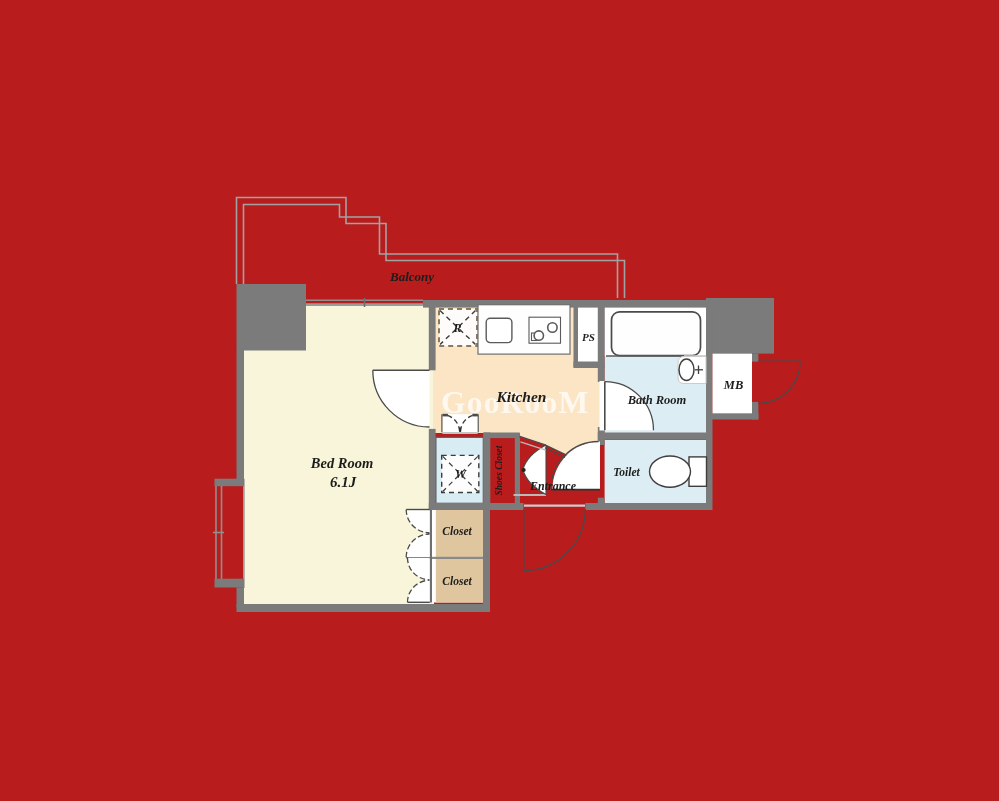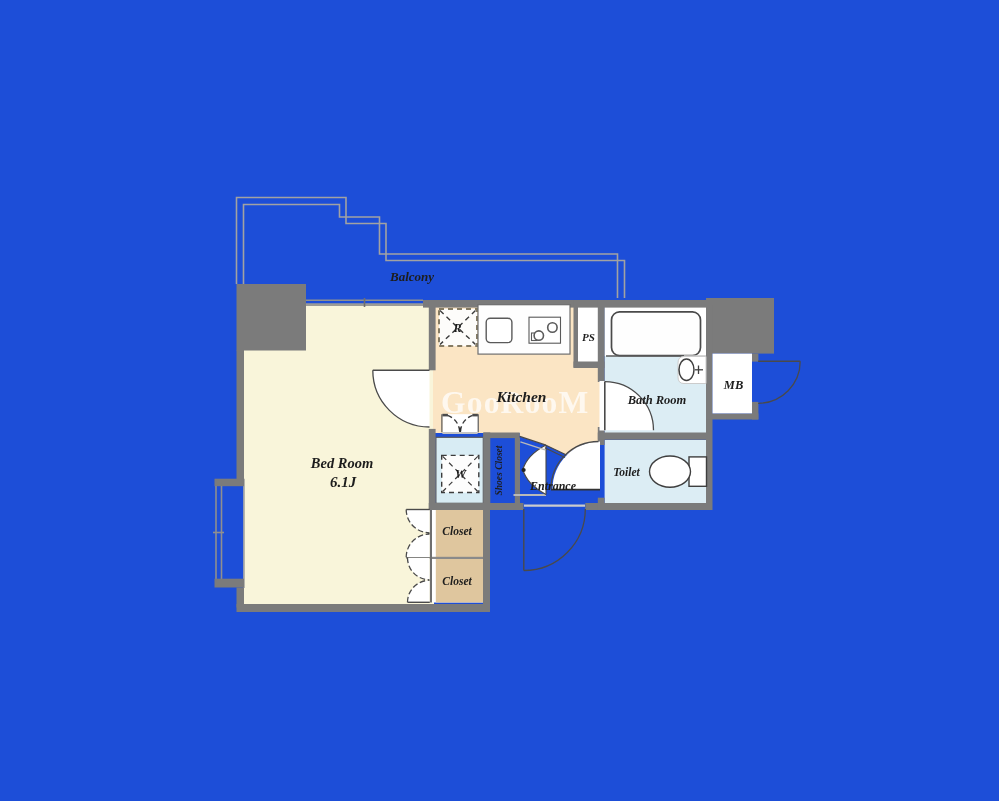--- a/index.html
+++ b/index.html
@@ -1,16 +1,16 @@
 <!DOCTYPE html>
 <html><head>
 <meta charset="utf-8">
 <style>
   html,body{margin:0;padding:0;background:#ffffff;}
-  .page{position:relative;width:999px;height:801px;background:#1d4ed8;overflow:hidden;}
+  .page{position:relative;width:999px;height:801px;background:#b91c1c;overflow:hidden;}
   svg{position:absolute;left:0;top:0;}
   text{font-family:"Liberation Serif", serif;}
 </style>
 </head>
 <body>
 <div class="page">
 <svg width="999" height="801" viewBox="0 0 999 801">
 
   <g fill="none" stroke="#a2a2a2" stroke-width="1.6">
     <polyline points="236.5,284 236.5,197.5 346,197.5 346,223.5 386,223.5 386,260.5 624.5,260.5 624.5,298"></polyline>

